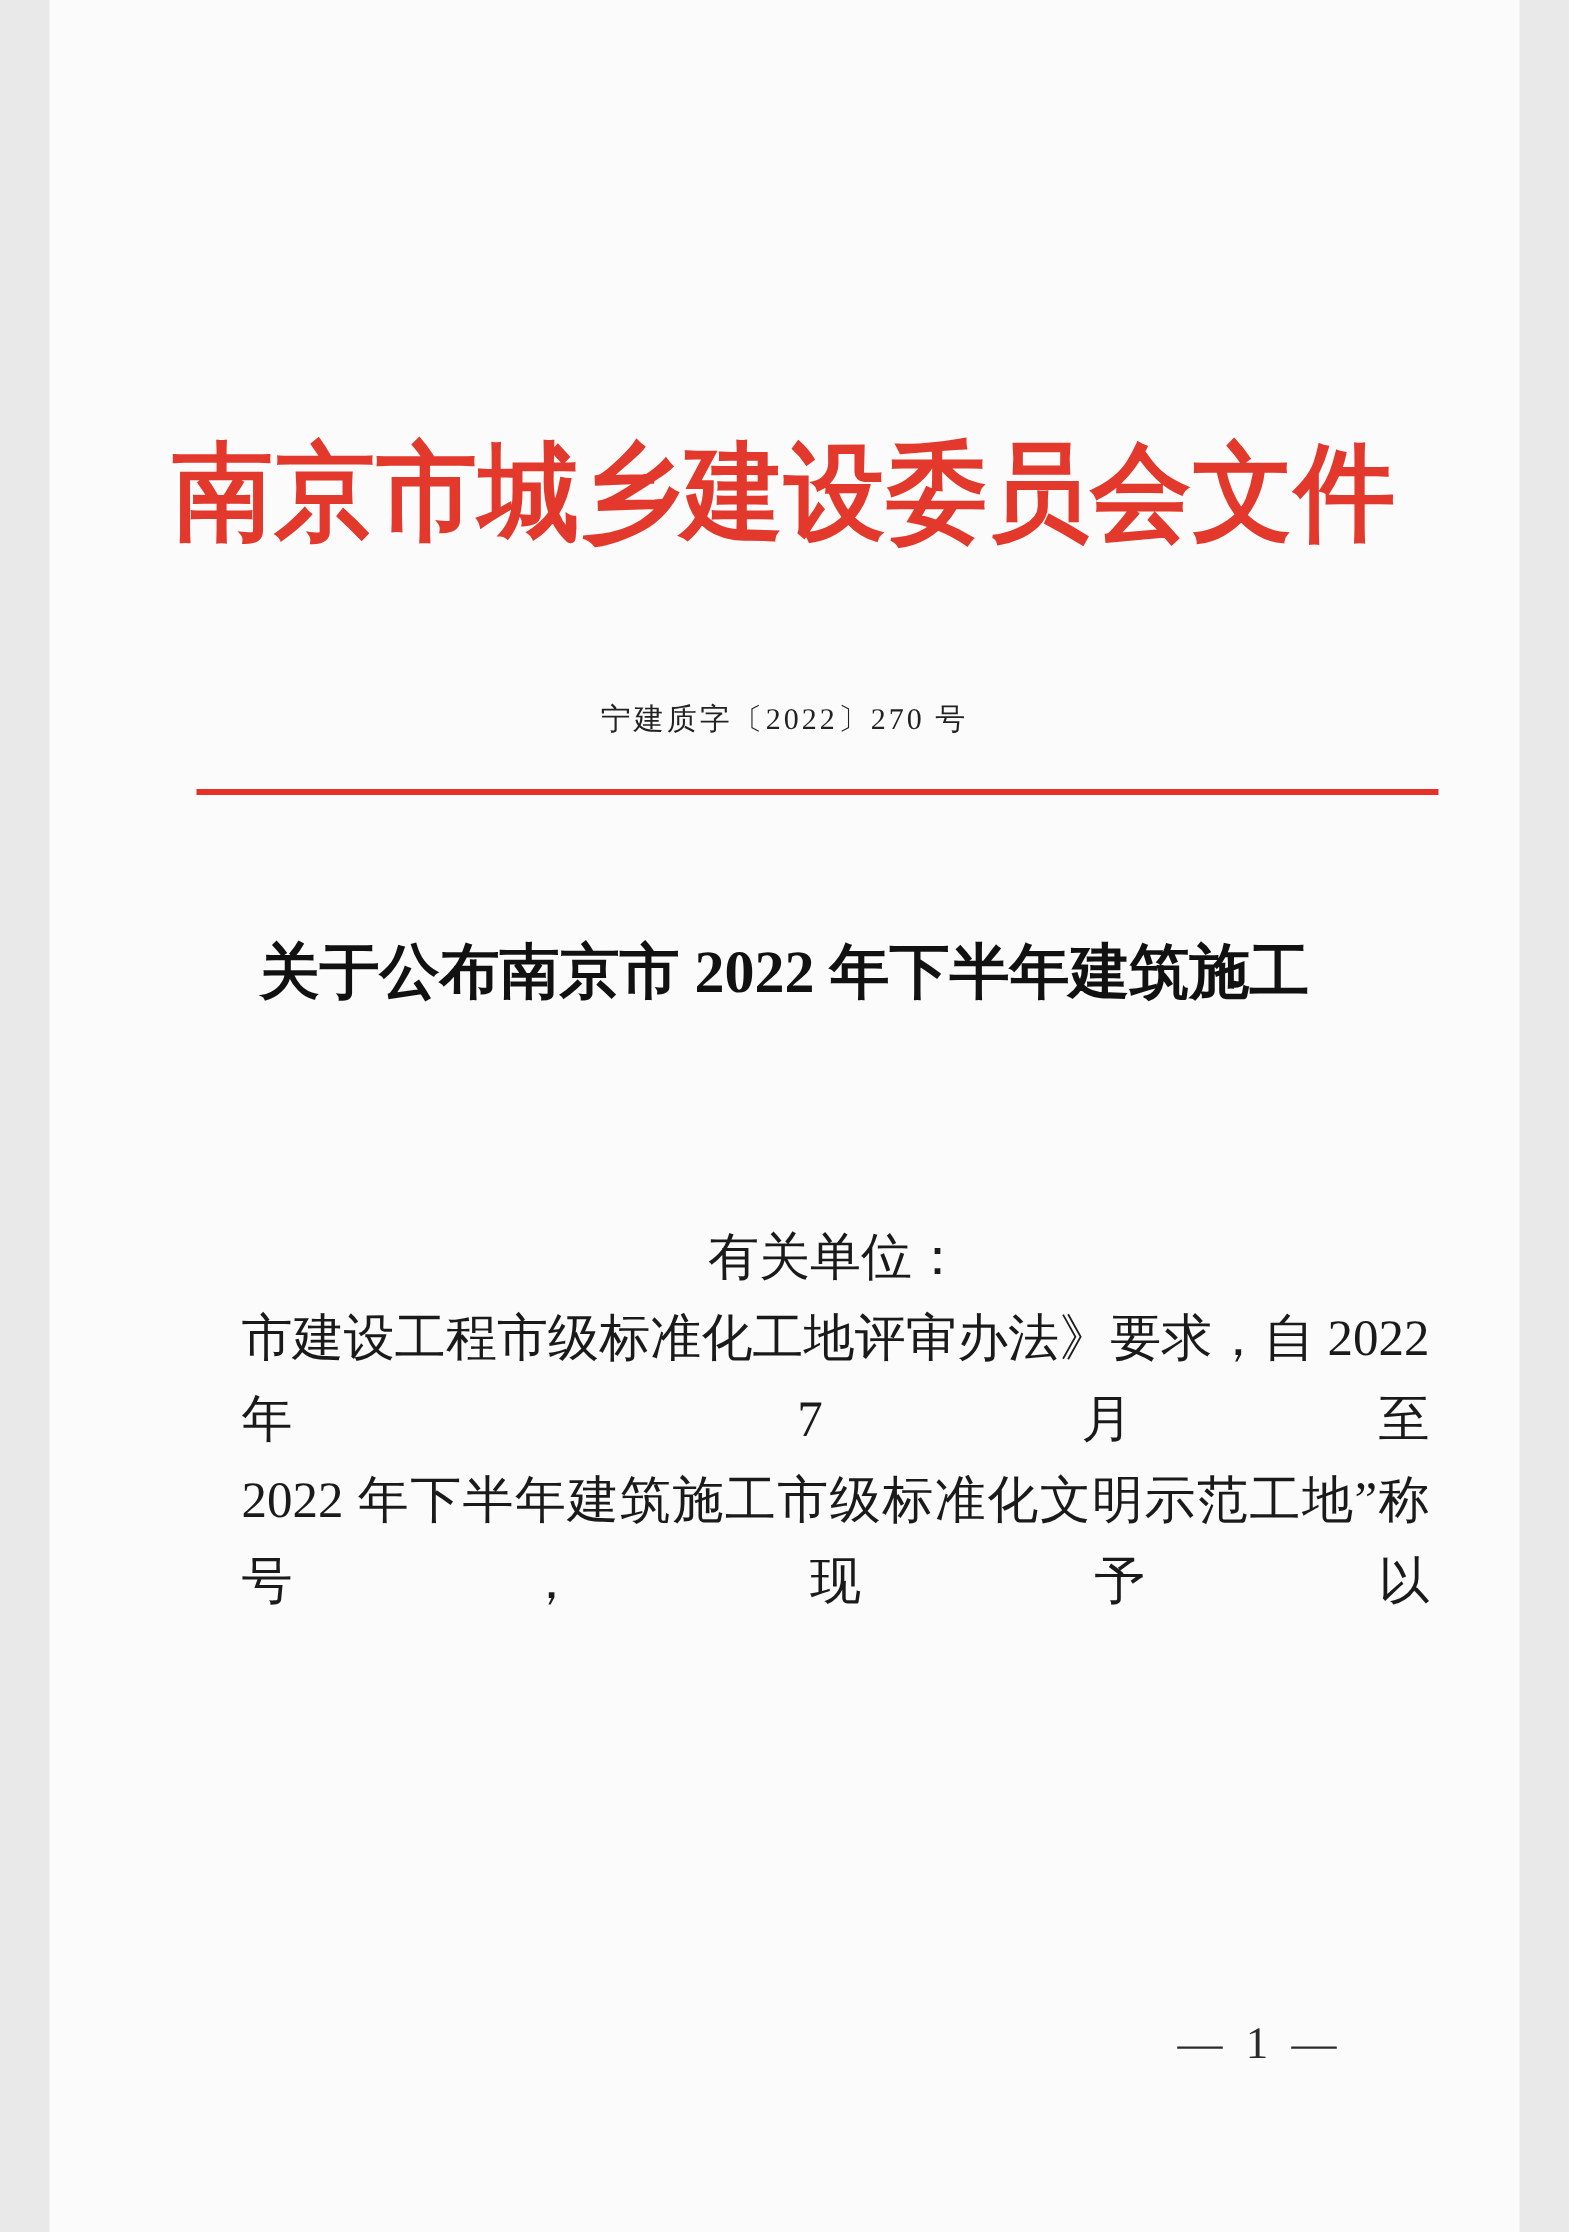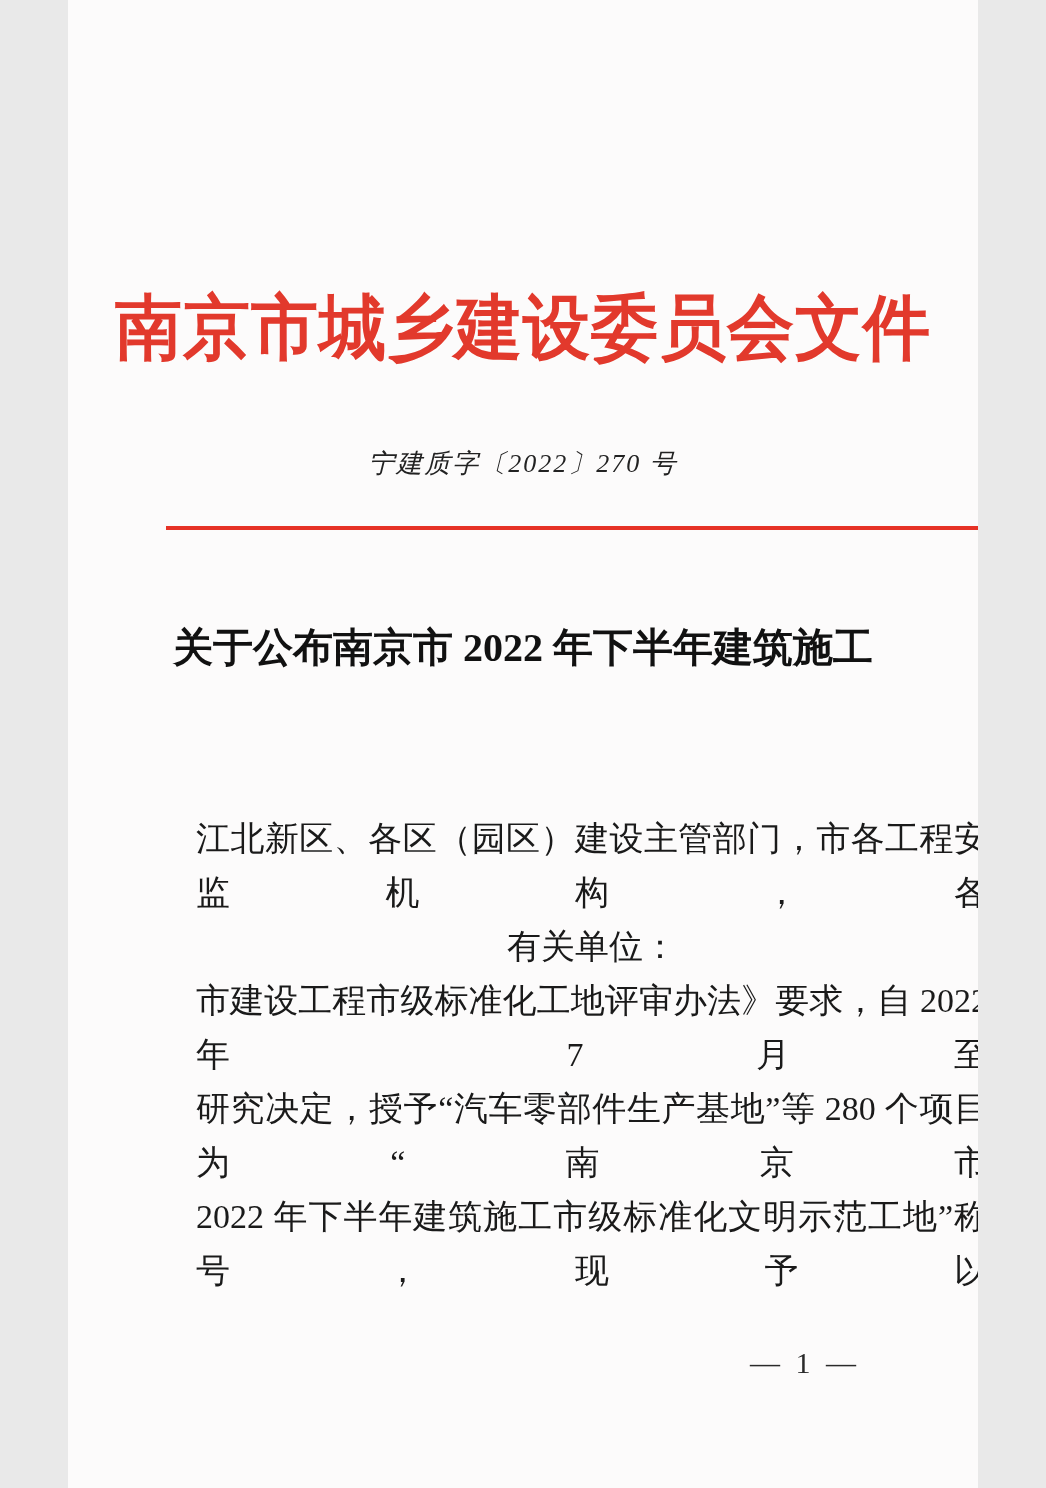--- a/index.html
+++ b/index.html
@@ -2,21 +2,21 @@
 <html><head>
 <meta charset="utf-8">
 <style>
   html, body {
     margin: 0;
     padding: 0;
     background: #e9e9e9;
   }
   .page {
     position: relative;
-    width: 910px;
+    width: 980px;
     height: 1488px;
     margin: 0 auto;
     background: #fcfbfb;
     overflow: hidden;
     font-family: "Liberation Serif", "DejaVu Serif", serif;
     color: #1c1c1c;
   }
   
   .org-title {
     position: absolute;
@@ -27,28 +27,27 @@
     font-size: 67px;
     font-weight: bold;
     color: #e2392c;
     letter-spacing: 1px;
     white-space: nowrap;
     transform: scaleY(1.06);
   }
   
   .doc-number {
     position: absolute;
-    top: 446px;
+    top: 466px;
     left: 0;
     right: 0;
     text-align: center;
-    font-size: 26px;
+    font-size: 20px;
     letter-spacing: 2px;
     color: #222;
-    font-style: italic;
   }
   
   .red-line {
     position: absolute;
     top: 526px;
     left: 98px;
     width: 828px;
     height: 4px;
     background: #e63226;
   }
@@ -106,23 +105,21 @@
 
   <div class="doc-number">宁建质字〔2022〕270 号</div>
 
   <div class="red-line"></div>
 
   <div class="doc-title">
     <div>关于公布南京市 2022 年下半年建筑施工</div>
   </div>
 
   <div class="body-text">
-    <div class="line j">江北新区、各区（园区）建设主管部门，市各工程安监机构，各</div>
     <div class="line">有关单位：</div>
     <div class="line j">市建设工程市级标准化工地评审办法》要求，自 2022 年 7 月至</div>
-    <div class="line j">研究决定，授予“汽车零部件生产基地”等 280 个项目为“南京市</div>
     <div class="line j">2022 年下半年建筑施工市级标准化文明示范工地”称号，现予以</div>
 
   </div>
 
   <div class="page-number">— 1 —</div>
 
 </div>
 
 </body></html>

